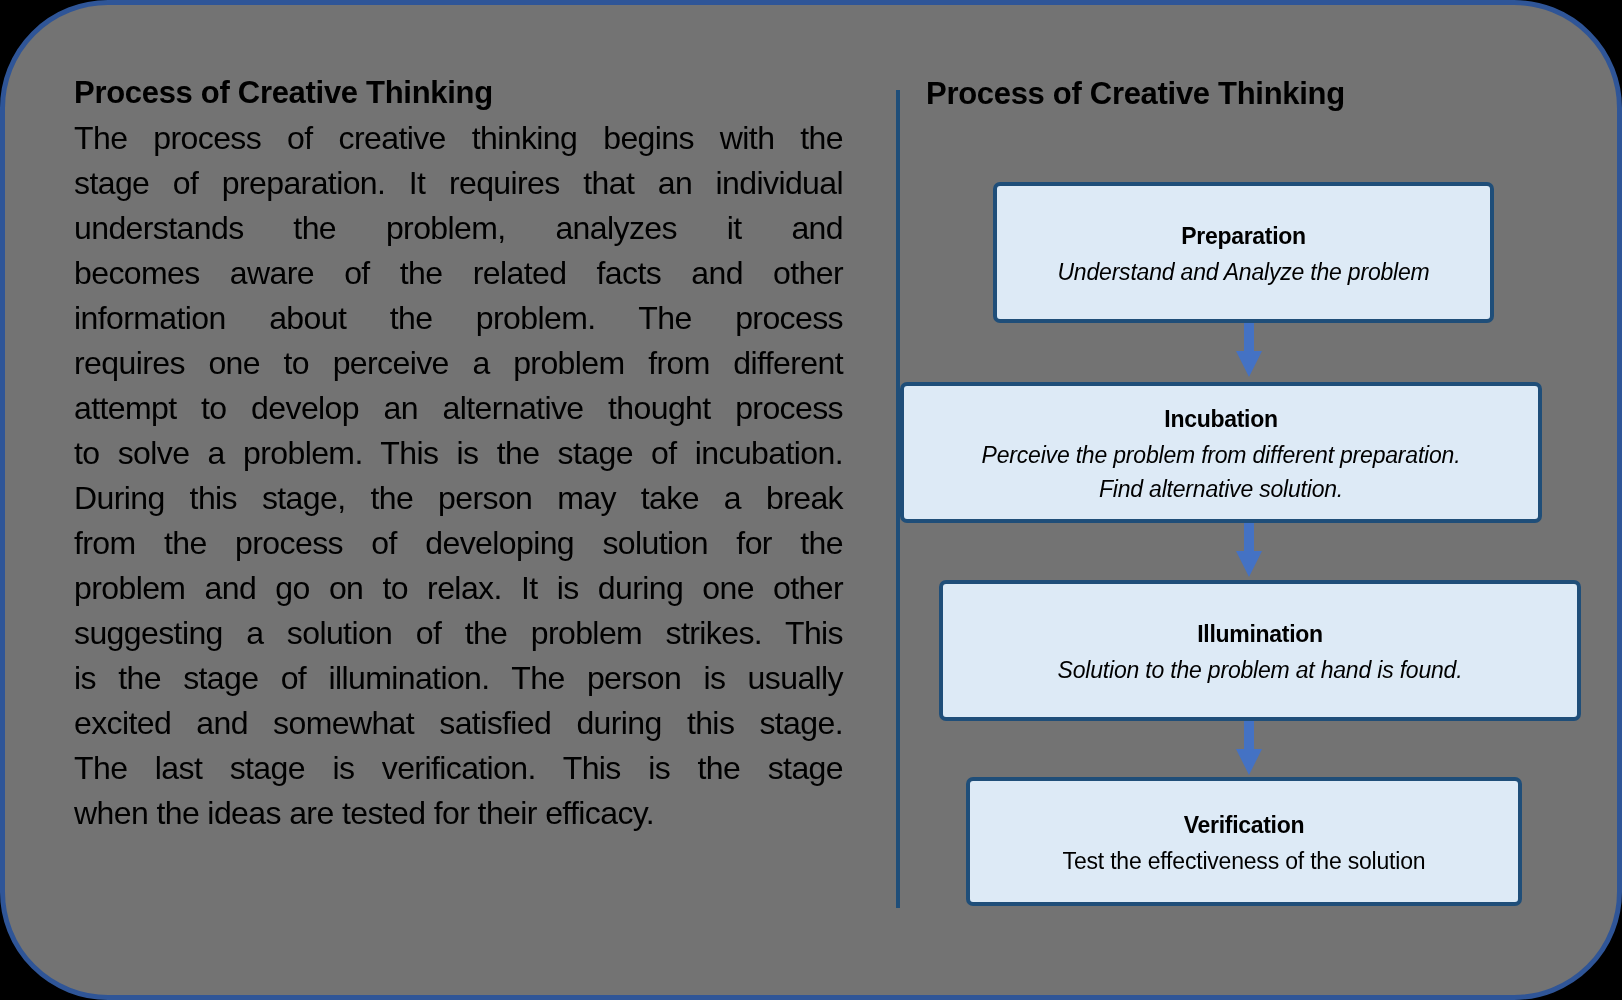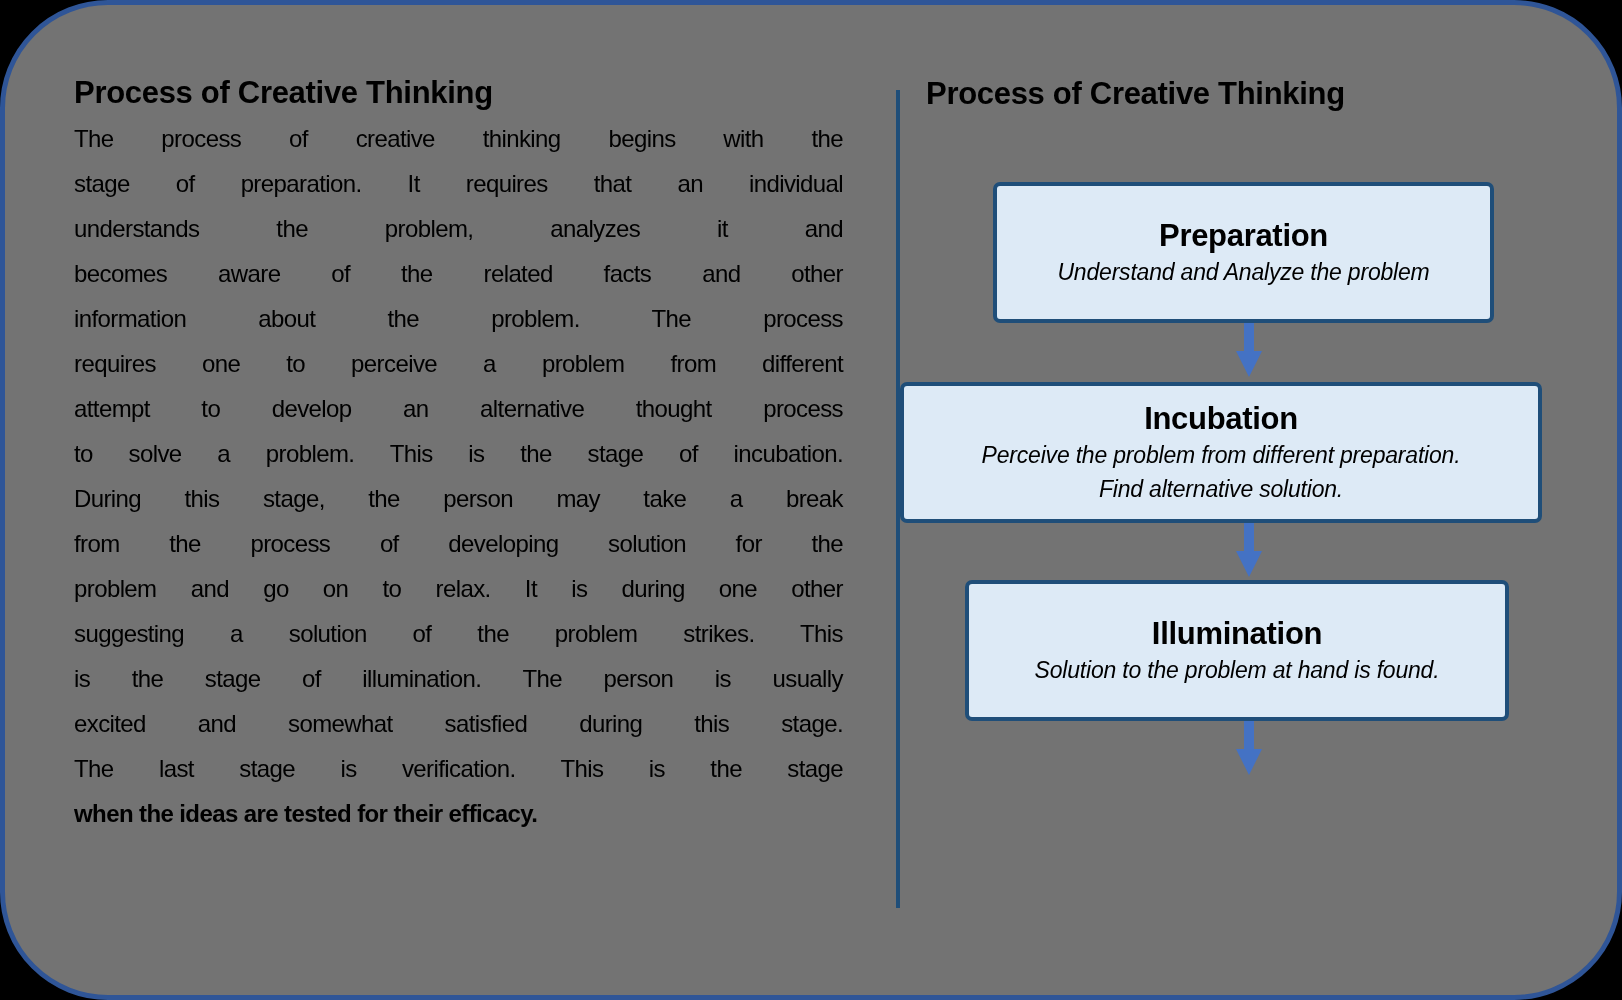--- a/index.html
+++ b/index.html
@@ -1,25 +1,25 @@
 <!DOCTYPE html>
 <html><head>
 <meta charset="utf-8">
 <style>
   html, body { margin:0; padding:0; }
   body { width:1622px; height:1000px; background:#000; position:relative; overflow:hidden; font-family:"Liberation Sans", "DejaVu Sans", sans-serif; }
   .card { position:absolute; left:0; top:0; width:1622px; height:1000px; box-sizing:border-box; background:#737373; border:5px solid #2f5597; border-radius:108px; }
   .left-title { position:absolute; left:69px; top:70px; font-size:31px; font-weight:bold; color:#000; letter-spacing:-0.3px; white-space:nowrap; }
   .body-text { position:absolute; left:69px; top:111px; width:769px; }
-  .line { height:45px; line-height:45px; font-size:24px; color:#000; text-align:justify; text-align-last:justify; white-space:nowrap; overflow:visible; letter-spacing:-0.6px; }
-  .line.last { text-align-last:left;font-weight:bold; }
+  .line { height:45px; line-height:45px; font-size:32px; color:#000; text-align:justify; text-align-last:justify; white-space:nowrap; overflow:visible; letter-spacing:-0.6px; }
+  .line.last { text-align-last:left; }
   .divider { position:absolute; left:891px; top:85px; width:4px; height:818px; background:#1f4e79; }
   .right-title { position:absolute; left:921px; top:71px; font-size:31px; font-weight:bold; color:#000; letter-spacing:-0.3px; white-space:nowrap; }
   .stage { position:absolute; box-sizing:border-box; background:#ddeaf6; border:4px solid #1f4e79; border-radius:7px; display:flex; flex-direction:column; align-items:center; justify-content:center; text-align:center; }
-  .stage-name { font-size:31px; font-weight:bold; color:#000; letter-spacing:-0.3px; line-height:38px; }
+  .stage-name { font-size:23px; font-weight:bold; color:#000; letter-spacing:-0.3px; line-height:38px; }
   .stage-desc { font-size:23px; font-style:italic; color:#000; line-height:34px; letter-spacing:-0.2px;text-align:center; }
   .stage-desc.normal { font-style:normal; }
   .arrow { position:absolute; width:26px; }
   .arrow .shaft { position:absolute; left:8px; top:0; width:10px; background:#4472c4; }
   .arrow .head { position:absolute; left:0; width:0; height:0; border-left:13px solid transparent; border-right:13px solid transparent; border-top:26px solid #4472c4; }
 </style>
 </head>
 <body>
 
 <div class="card">
@@ -61,23 +61,27 @@
     <div class="stage-name">Incubation</div>
     <div class="stage-desc">Perceive the problem from different preparation.</div>
     <div class="stage-desc">Find alternative solution.</div>
   </div>
 
   <div class="arrow" style="left:1231px; top:518px; height:55px;">
     <div class="shaft" style="height:30px;"></div>
     <div class="head" style="top:28px;"></div>
   </div>
 
-  <div class="stage" style="left:960px; top:575px; width:544px; height:141px;">
+  <div class="stage" style="left:934px; top:575px; width:642px; height:141px;">
     <div class="stage-name">Illumination</div>
     <div class="stage-desc">Solution to the problem at hand is found.</div>
   </div>
 
   <div class="arrow" style="left:1231px; top:716px; height:55px;">
     <div class="shaft" style="height:30px;"></div>
     <div class="head" style="top:28px;"></div>
   </div>
 
+  <div class="stage" style="left:961px; top:772px; width:556px; height:129px;">
+    <div class="stage-name">Verification</div>
+    <div class="stage-desc normal">Test the effectiveness of the solution</div>
+  </div>
 </div>
 
 </body></html>

